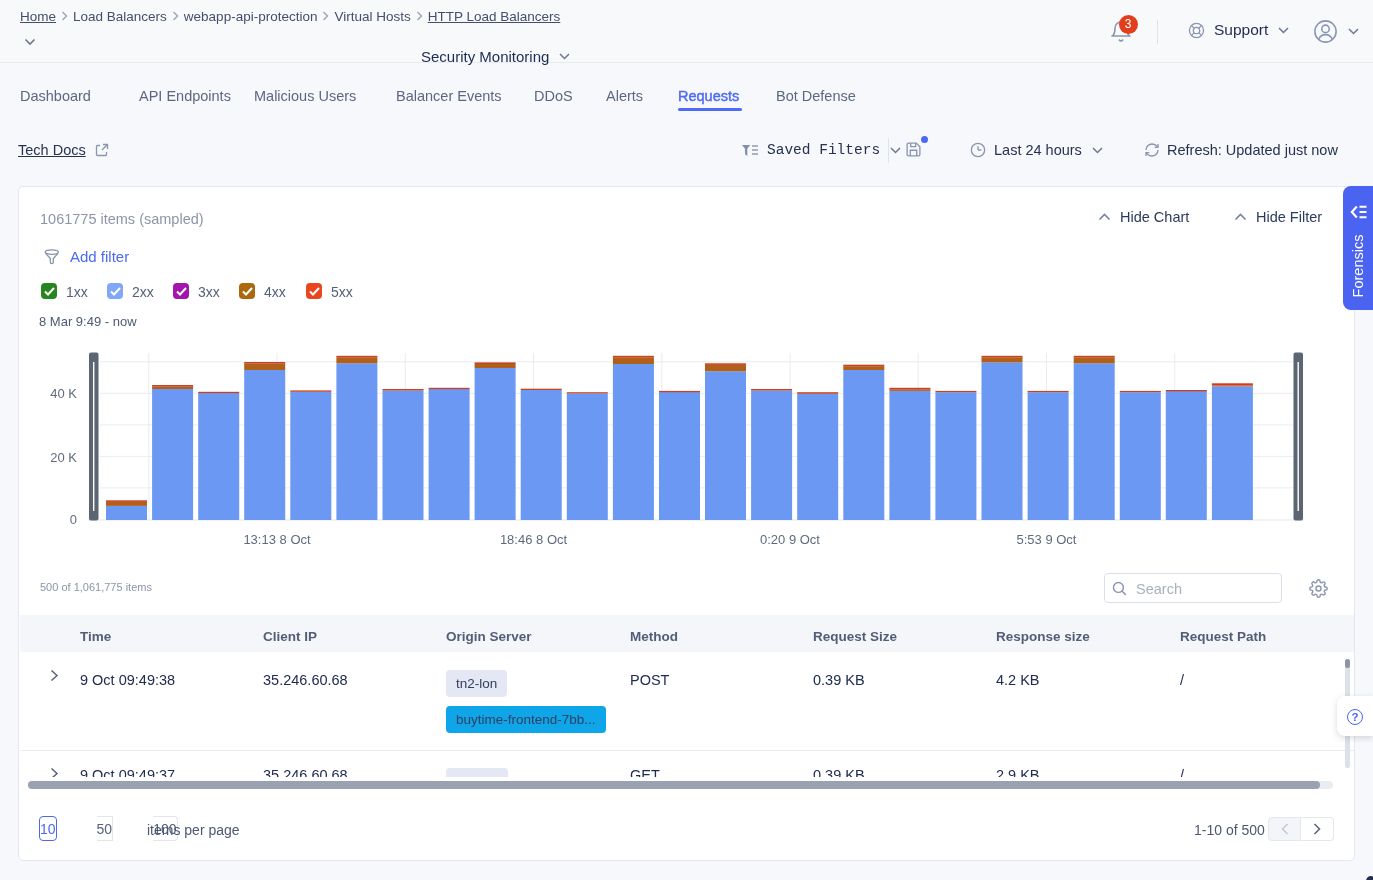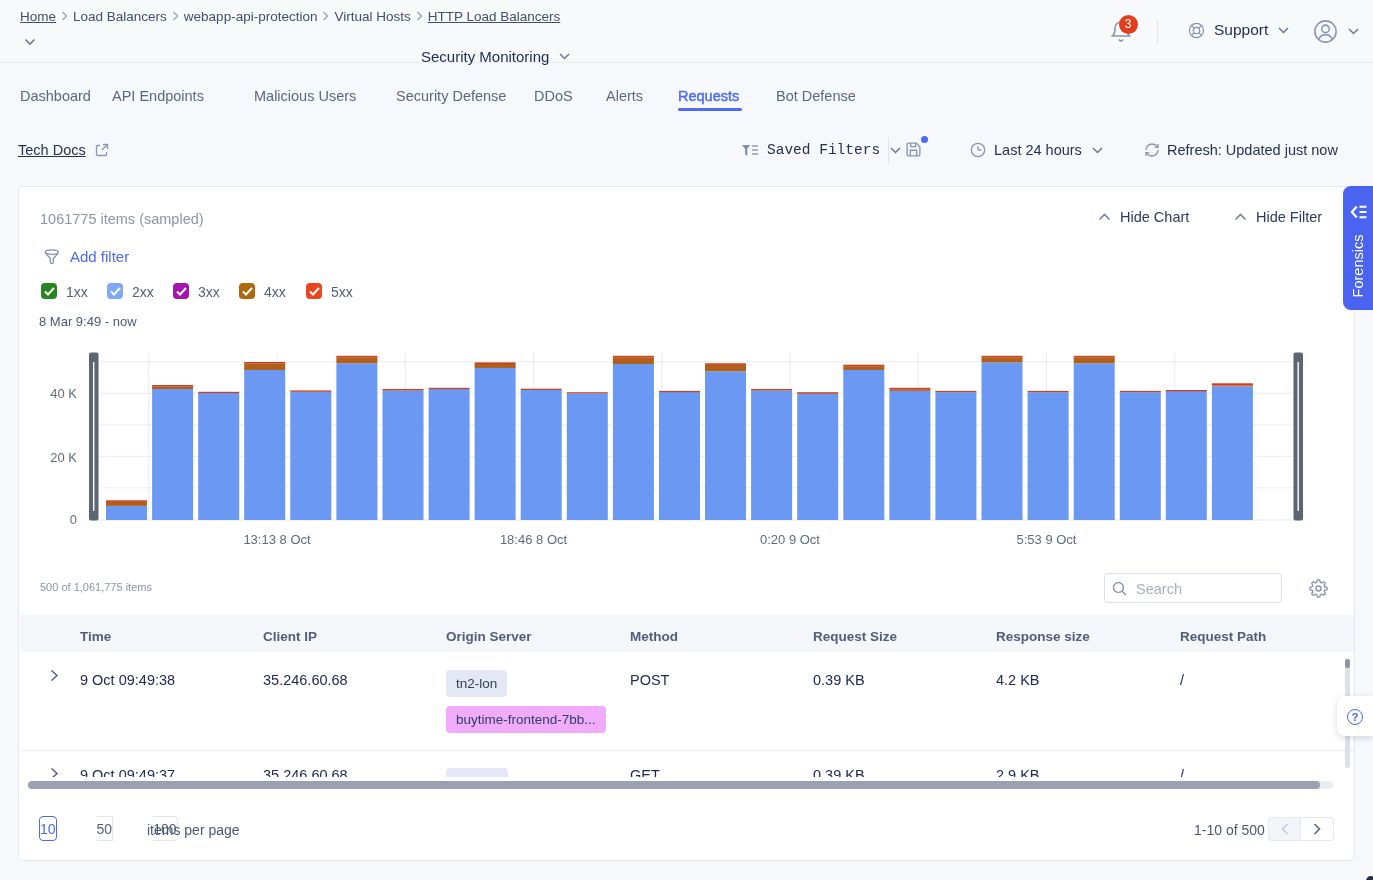--- a/index.html
+++ b/index.html
@@ -74,23 +74,23 @@
     <circle cx="12" cy="9.5" r="3.6"></circle>
     <path d="M5.5 19.5c1.2-3 3.6-4.5 6.5-4.5s5.3 1.5 6.5 4.5"></path>
   </svg>
   <svg style="margin-left:10px;" width="11" height="7" viewBox="0 0 11 7">
       <path d="M1 1 L5.5 5.5 L10 1" fill="none" stroke="#6b7890" stroke-width="1.5"></path>
     </svg>
 </div>
 
 <div class="abs" style="left:0;top:88px;width:1373px;height:16px;font-size:14.5px;color:#5c6880;">
   <span class="abs" style="left:20px;">Dashboard</span>
-  <span class="abs" style="left:112px;">API Endpoints</span>
+  <span class="abs" style="left:139px;">API Endpoints</span>
   <span class="abs" style="left:254px;">Malicious Users</span>
-  <span class="abs" style="left:396px;">Security Defense</span>
+  <span class="abs" style="left:396px;">Balancer Events</span>
   <span class="abs" style="left:534px;">DDoS</span>
   <span class="abs" style="left:606px;">Alerts</span>
   <span class="abs" style="left:678px;color:#4d6bf5;-webkit-text-stroke:0.45px #4d6bf5;">Requests</span>
   <span class="abs" style="left:776px;">Bot Defense</span>
 </div>
 <div class="abs" style="left:678px;top:108px;width:64px;height:2.5px;border-radius:1.5px;background:#4d6bf5;"></div>
 
 <div class="abs" style="left:18px;top:142px;display:flex;align-items:center;">
   <span style="font-size:14.5px;color:#27324f;text-decoration:underline;">Tech Docs</span>
   <svg style="margin-left:9px;" width="14" height="14" viewBox="0 0 14 14" fill="none" stroke="#8a96b0" stroke-width="1.3">
@@ -319,21 +319,21 @@
   </svg>
 <div class="abs" style="left:0;top:672px;font-size:14.5px;color:#202c51;">
   <span class="abs" style="left:80px;">9 Oct 09:49:38</span>
   <span class="abs" style="left:263px;">35.246.60.68</span>
   <span class="abs" style="left:630px;">POST</span>
   <span class="abs" style="left:813px;">0.39 KB</span>
   <span class="abs" style="left:996px;">4.2 KB</span>
   <span class="abs" style="left:1180px;">/</span>
 </div>
 <div class="abs" style="left:446px;top:670px;height:27px;background:#e4e7f4;border-radius:4px;display:flex;align-items:center;padding:0 10px;font-size:13.5px;color:#333f5f;">tn2-lon</div>
-<div class="abs" style="left:446px;top:706px;height:27px;background:#f0abfc;border-radius:4px;display:flex;align-items:center;padding:0 10px;font-size:13.5px;color:#333f5f;">buytime-frontend-7bb...</div>
+<div class="abs" style="left:446px;top:706px;height:27px;background:#0ea5e9;border-radius:4px;display:flex;align-items:center;padding:0 10px;font-size:13.5px;color:#333f5f;">buytime-frontend-7bb...</div>
 
 <div class="abs" style="left:19.5px;top:750px;width:1334px;height:1px;background:#e9ebf0;"></div>
 
 <div class="abs" style="left:0;top:763px;width:1353px;height:14px;overflow:hidden;">
   <svg style="position:absolute;left:50px;top:4px;" width="9" height="13" viewBox="0 0 9 13">
       <path d="M1.5 1.5 L7 6.5 L1.5 11.5" fill="none" stroke="#57637d" stroke-width="1.5"></path>
     </svg>
   <div style="position:absolute;left:0;top:3.5px;font-size:14.5px;color:#202c51;">
     <span class="abs" style="left:80px;">9 Oct 09:49:37</span>
     <span class="abs" style="left:263px;">35.246.60.68</span>

